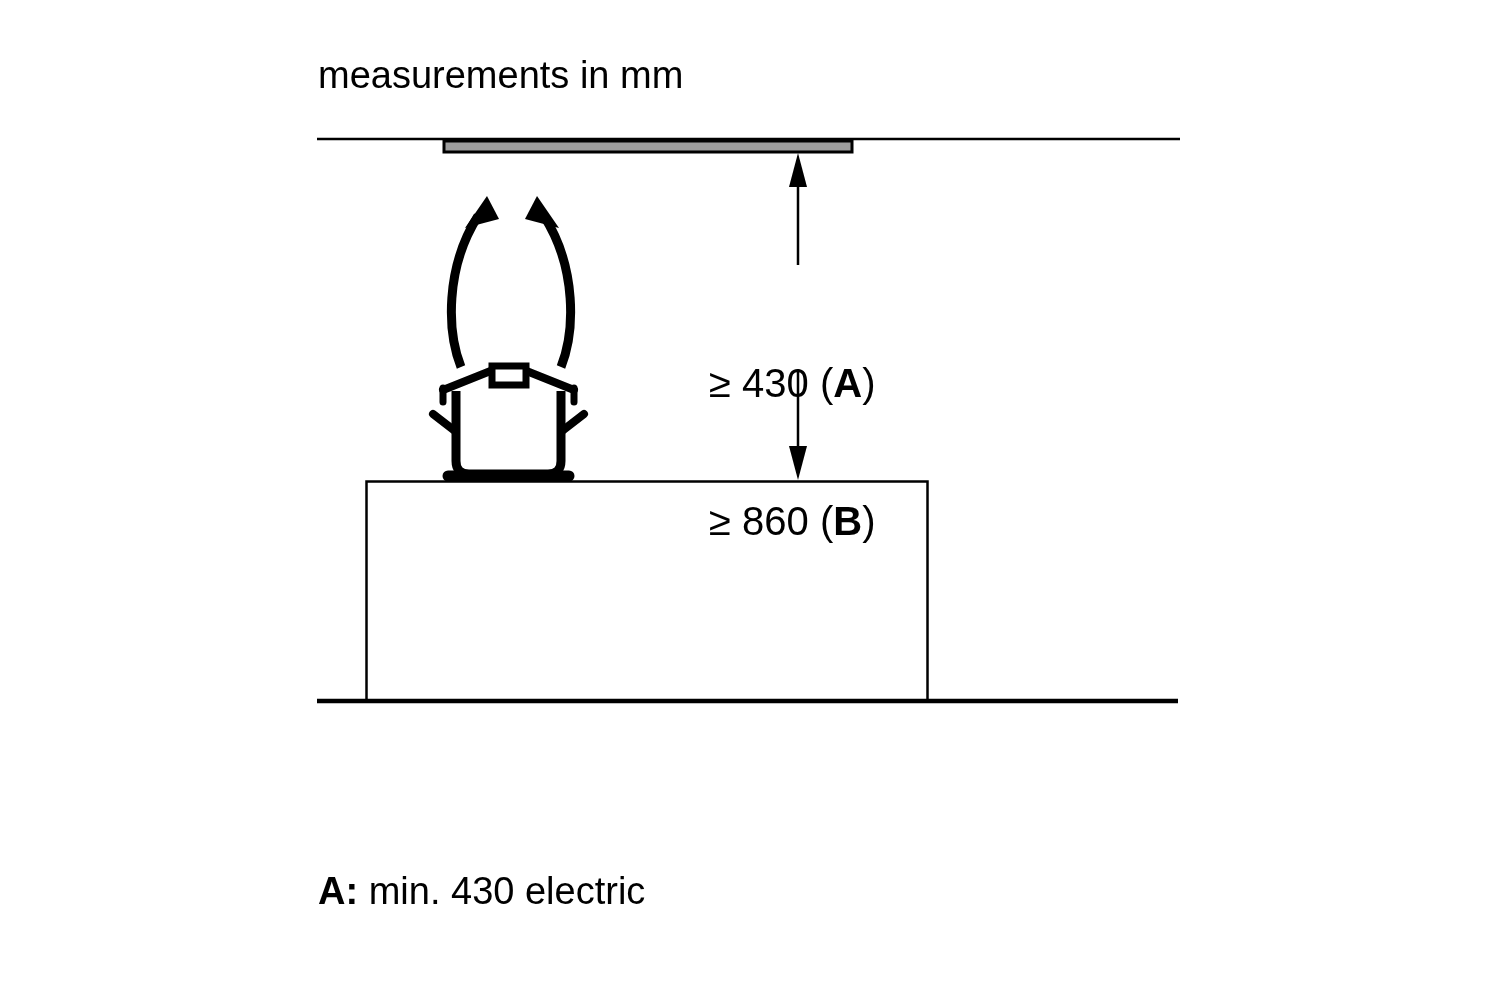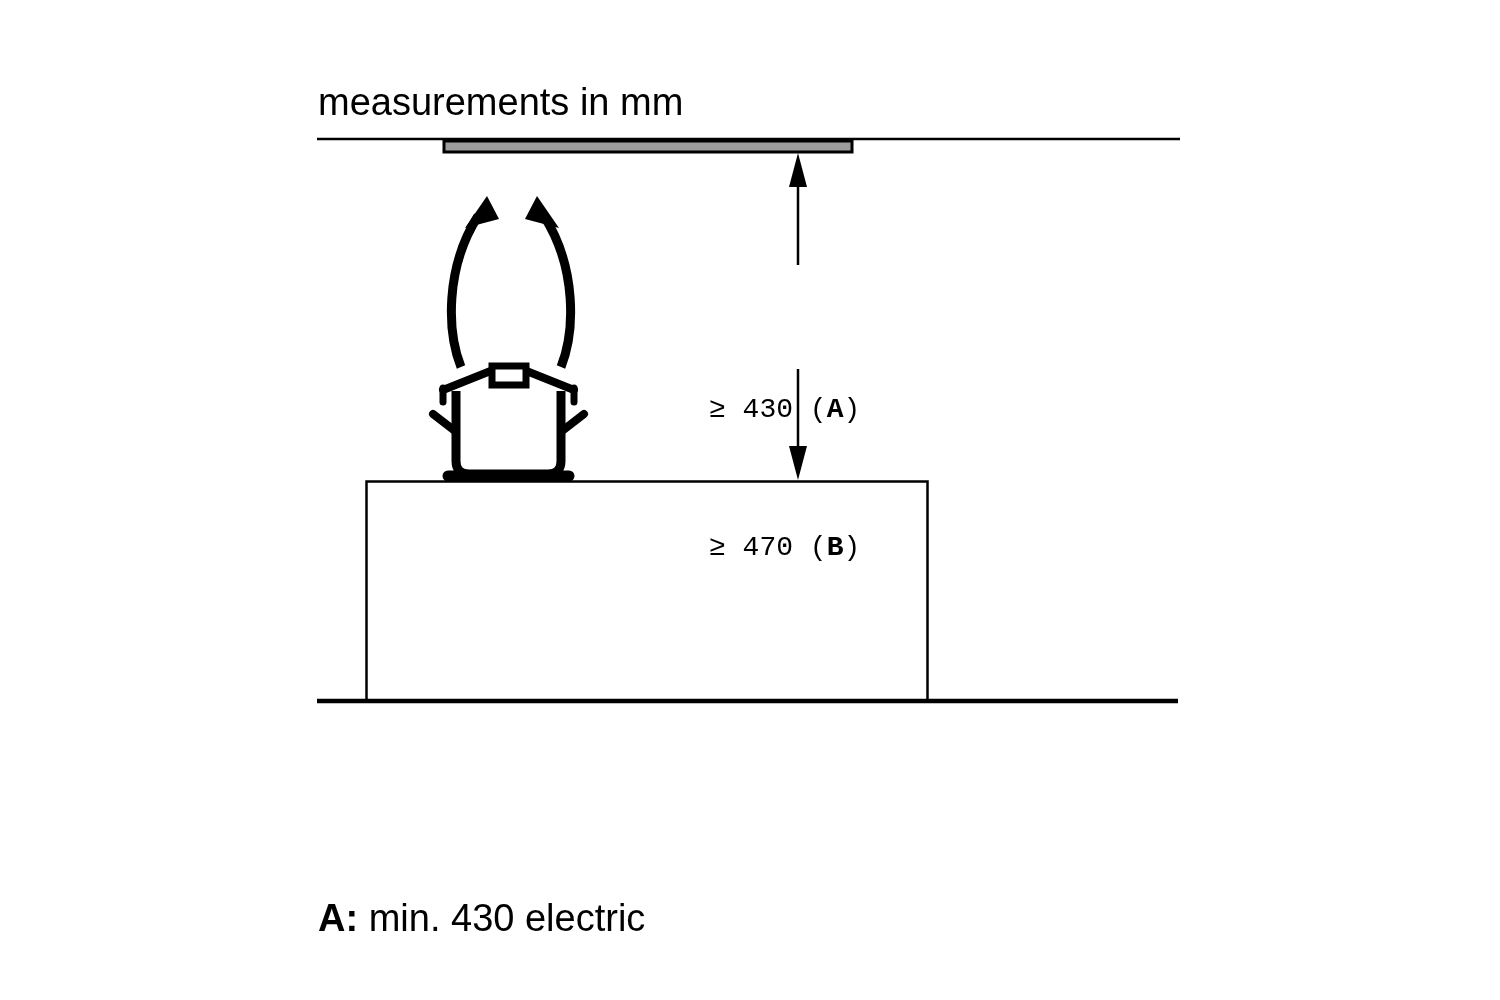--- a/index.html
+++ b/index.html
@@ -6,28 +6,28 @@
   .canvas {
     position: relative;
     width: 1500px;
     height: 1000px;
     background: #ffffff;
     overflow: hidden;
     font-family: "Liberation Sans", "DejaVu Sans", sans-serif;
     color: #000000;
   }
   .canvas svg { position: absolute; left: 0; top: 0; }
-  .txt { position: absolute; white-space: pre; margin-top: 27px; }
+  .txt { position: absolute; white-space: pre; }
   .title {
     left: 318px; top: 56px;
     font-size: 38px; line-height: 38px;
   }
   .dim-label {
     left: 709px; top: 268px;
-    font-size: 28px; line-height: 46px; font-family: Liberation Mono, monospace;
+    font-size: 40px; line-height: 46px;
   }
   .legend {
     left: 318px; top: 789px;
     font-size: 38px; line-height: 41px;
   }
   b { font-weight: 700; }
 </style>
 </head>
 <body>
 
@@ -73,21 +73,21 @@
       <polygon points="798,480 789,446 807,446" stroke="none"></polygon>
     </g>
 
     <line x1="317" y1="701" x2="1178" y2="701" stroke="#000" stroke-width="4.5"></line>
   </svg>
 
   <div class="txt title">measurements in mm</div>
 
   <div class="txt dim-label">
     <div><span>≥ 430 (</span><b>A</b><span>)</span></div>
-    <div><span>≥ 470 (</span><b>B</b><span>)</span></div>
+    <div><span>≥ 860 (</span><b>B</b><span>)</span></div>
   </div>
 
   <div class="txt legend">
     <div><b>A:</b><span> min. 430 electric</span></div>
     
   </div>
 
 </div>
 
 </body></html>

